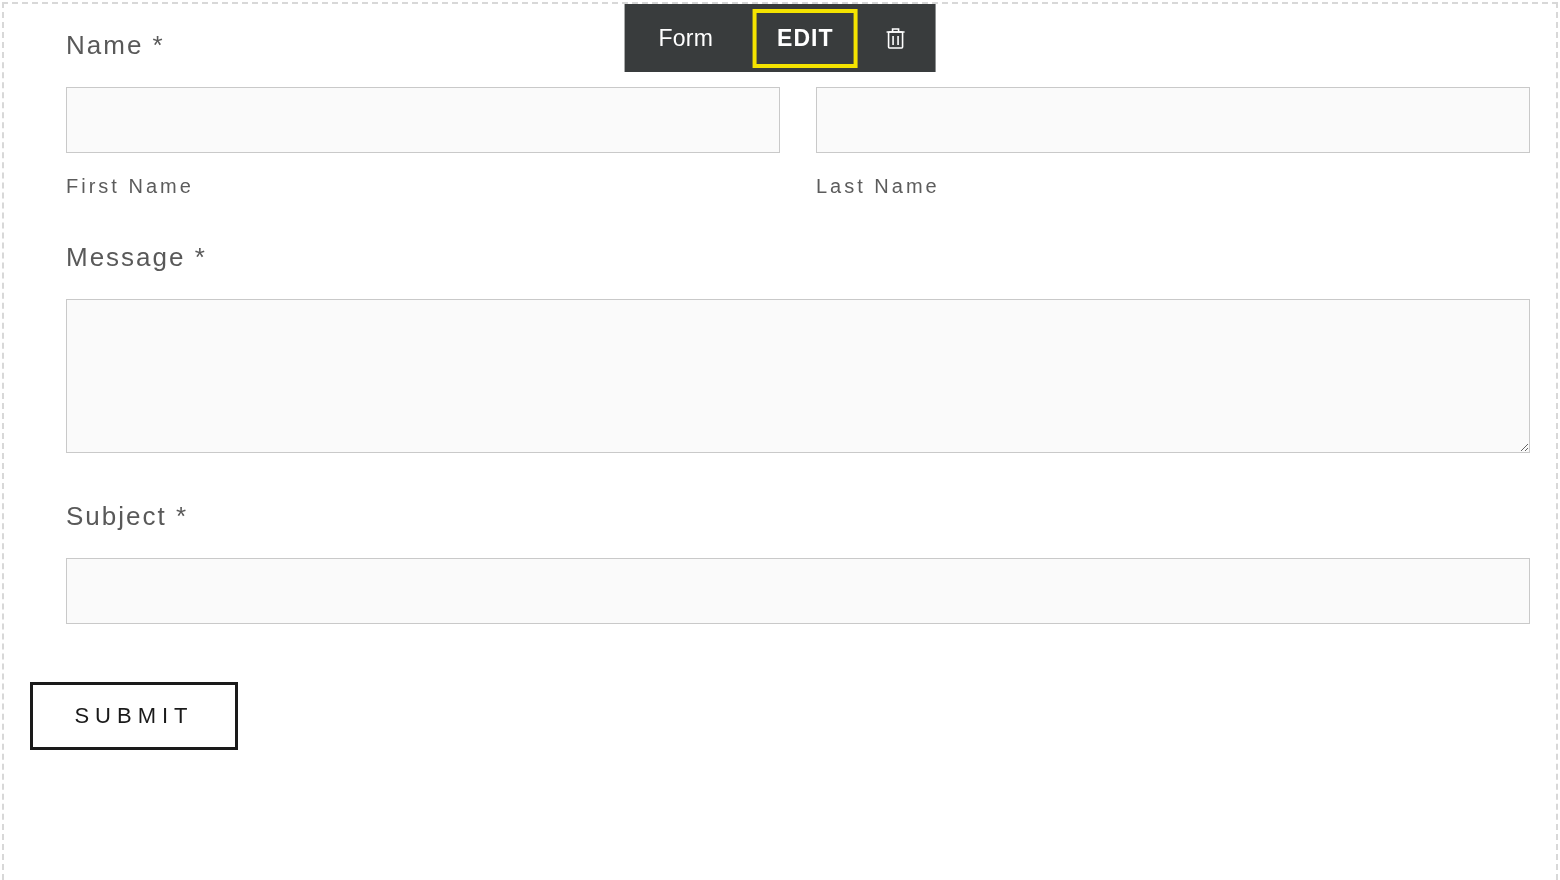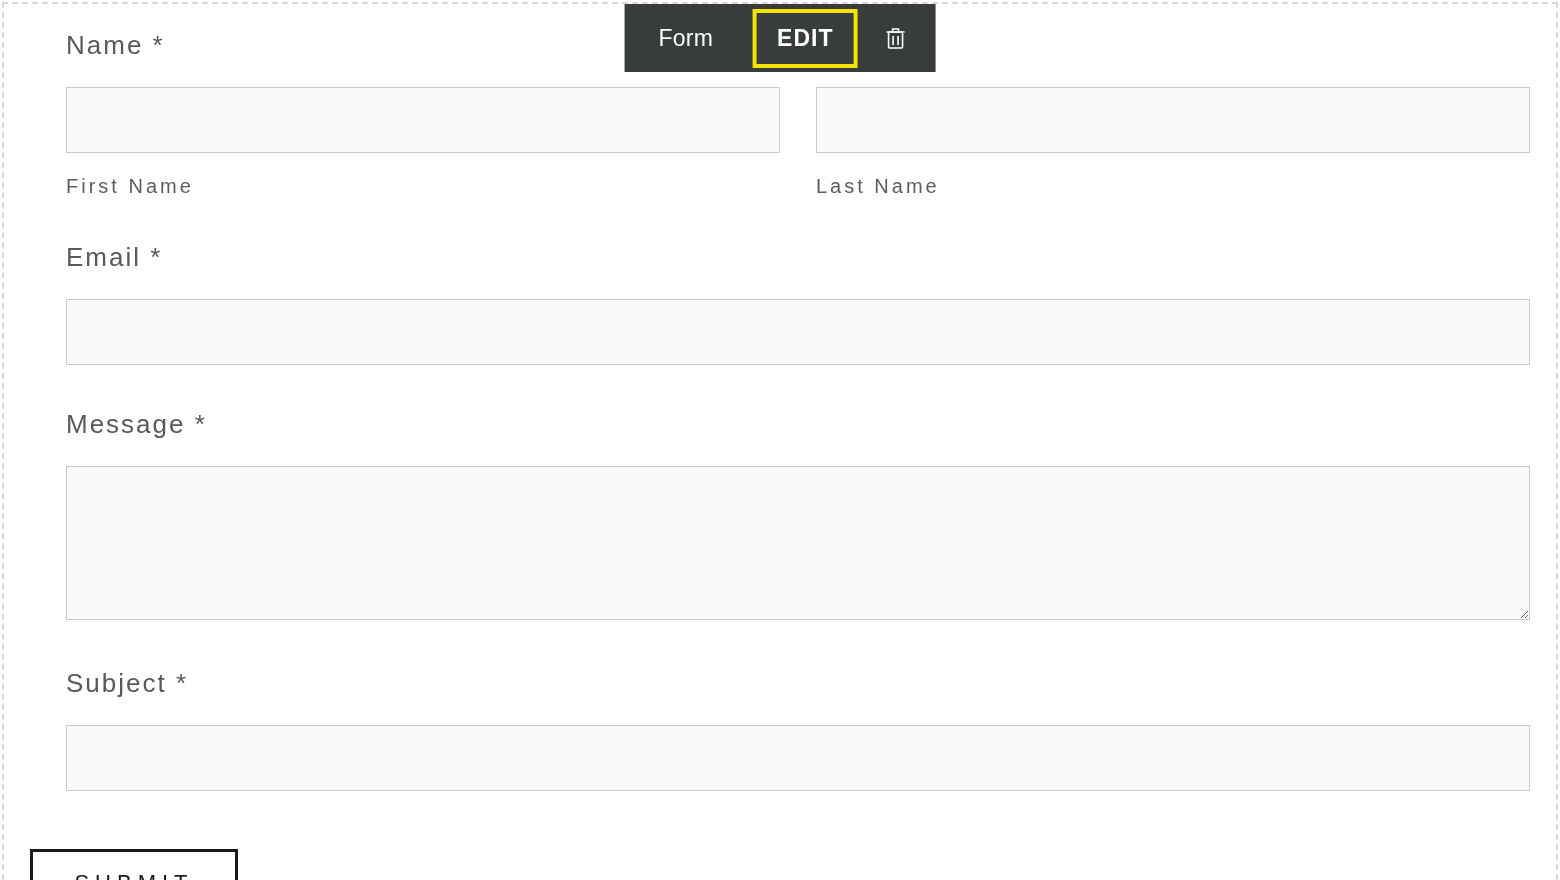--- a/index.html
+++ b/index.html
@@ -156,24 +156,20 @@
         <div class="field-sublabel">First Name</div>
       </div>
       <div class="col">
         <input class="text-input" type="text" value="" style="">
         <div class="field-sublabel">Last Name</div>
       </div>
     </div>
   </div>
 
   
-  <div class="group">
-    <div class="field-label">Email *</div>
-    <input class="text-input" type="text" value="" style="">
-  </div>
 
   
   <div class="group">
     <div class="field-label">Message *</div>
     <div class="ta-wrap">
       <textarea class="textarea" value="" style=""></textarea>
     </div>
   </div>
 
   

